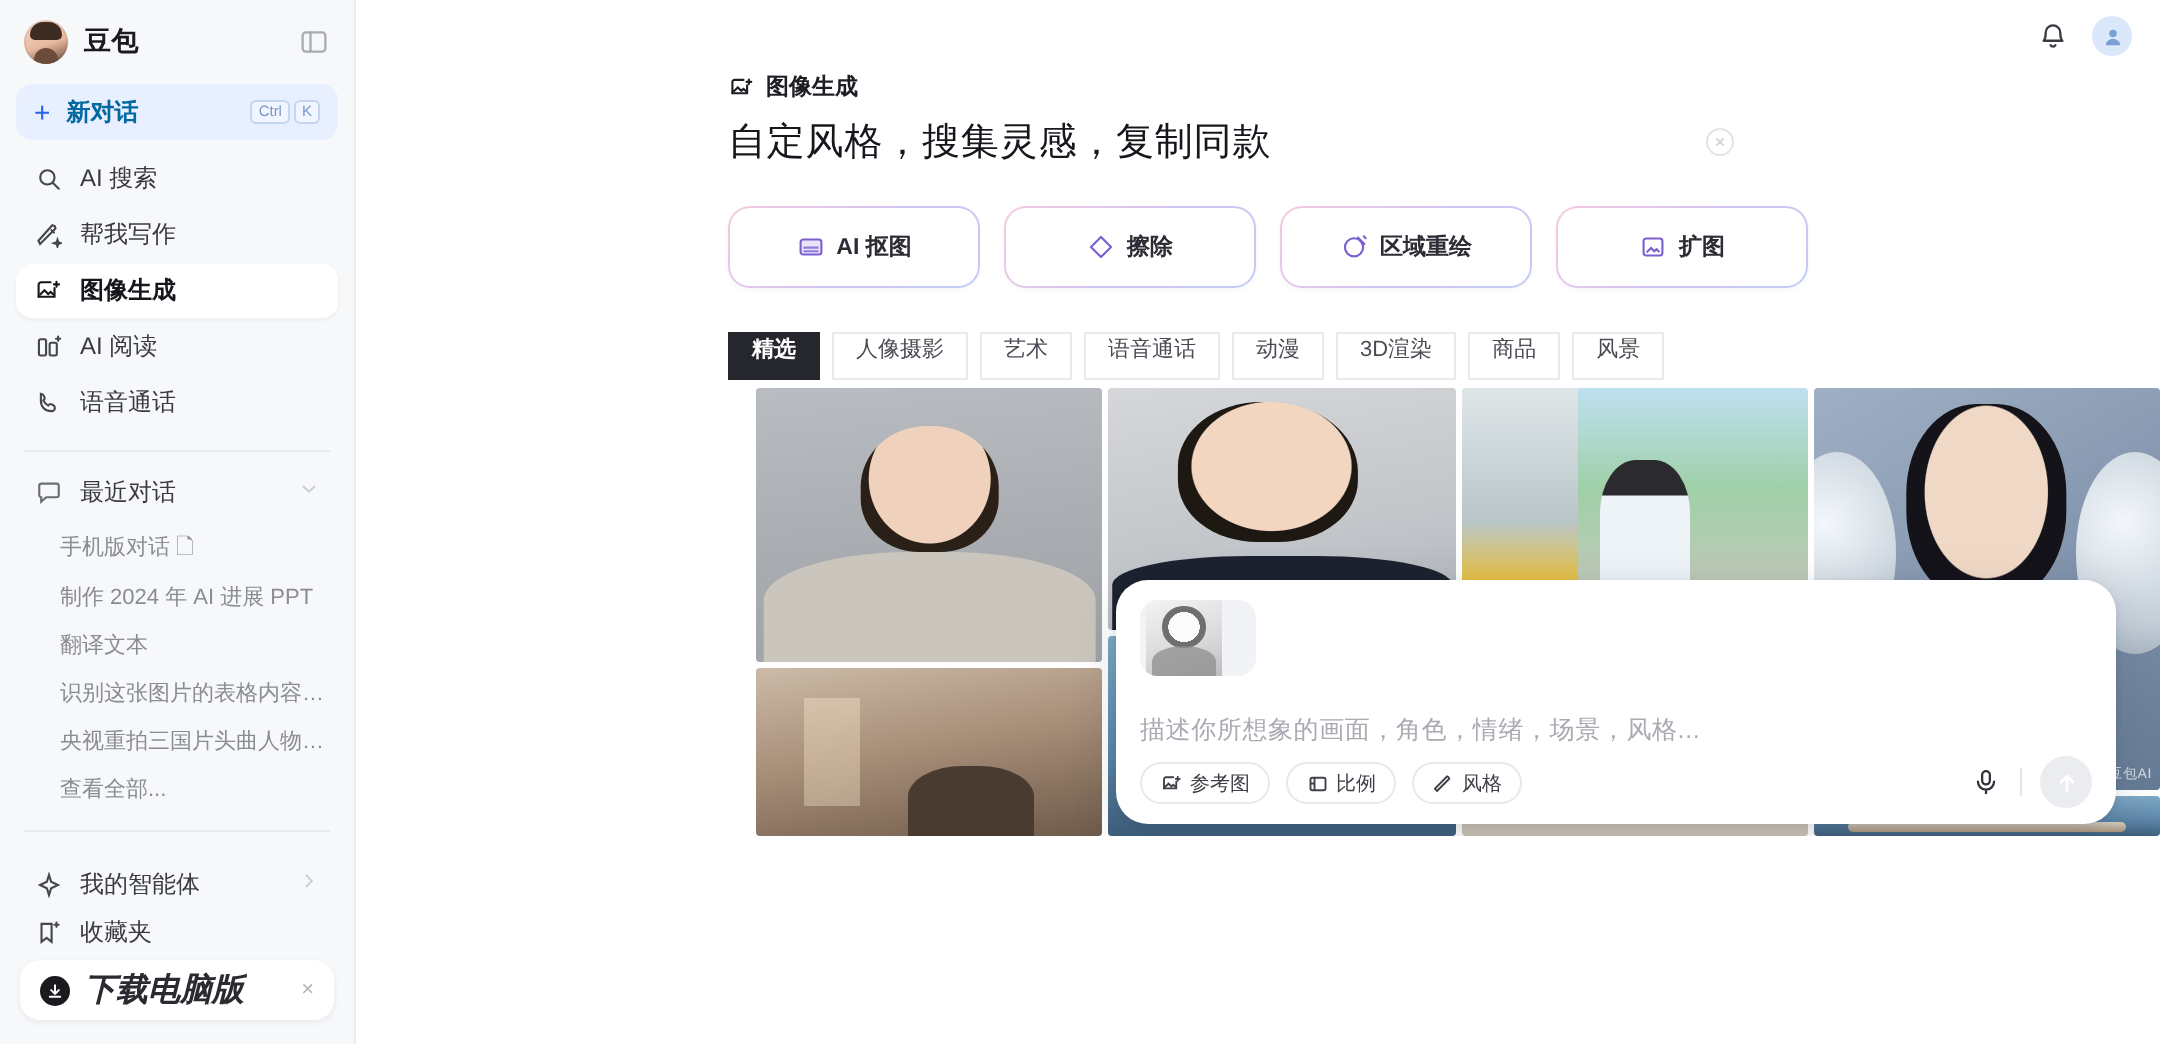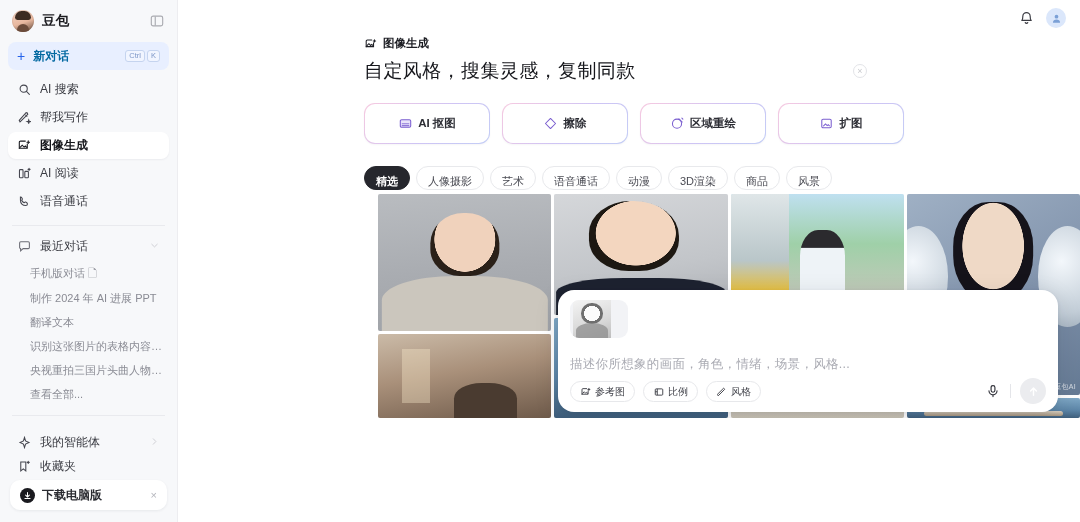--- a/index.html
+++ b/index.html
@@ -85,21 +85,21 @@
   .download-bar {
     margin: 0 10px 12px 10px; height: 30px; background:#ffffff;
     border-radius: 10px; display:flex; align-items:center; gap:7px;
     padding: 0 10px; box-shadow: 0 1px 3px rgba(16,24,40,.07);
     cursor:pointer;
   }
   .download-bar .dlico {
     width:15px;height:15px;border-radius:50%;background:#1a1a1f;color:#fff;
     display:flex;align-items:center;justify-content:center;font-size:9px;flex:0 0 15px;
   }
-  .download-bar .dltxt { font-size: 12px; color:#2a2b31; font-weight:600; }
+  .download-bar .dltxt { font-size: 16px; color:#2a2b31; font-weight:600;font-style:italic; }
   .download-bar .dlx { margin-left:auto; color:#b4b5bc; font-size:11px; }
 
   
   .main { flex: 1 1 auto; position: relative; background:#fff; overflow:hidden; }
 
   .topbar {
     position:absolute; top:0; right:0; height: 36px; display:flex;
     align-items:center; gap: 10px; padding-right: 14px; z-index: 30;
   }
   .bell { width:20px;height:20px;display:flex;align-items:center;justify-content:center;cursor:pointer;color:#3a3b42;}
@@ -130,22 +130,22 @@
     border: 1px solid transparent;
     background-image: linear-gradient(#fff,#fff), linear-gradient(135deg,#f7c9e0 0%,#cfc4f4 55%,#c3cdf6 100%);
     background-origin: border-box; background-clip: padding-box, border-box;
     box-shadow: 0 1px 2px rgba(16,24,40,.04);
   }
   .action-btn .aico { width:14px;height:14px;display:flex;align-items:center;justify-content:center;color:#7b5fd0;}
   .action-btn .atxt { font-size: 11.5px; font-weight:700; color:#2c2d34; }
 
   .tabs { display:flex; gap: 6px; margin-top: 22px; }
   .tab {
-    height: 24px; border-radius: 12px; border:1px solid #e8e9ec;
-    padding: 0 11px; display:flex; align-items:flex-end;
+    height: 24px; border-radius: 0; border:1px solid #e8e9ec;
+    padding: 0 11px; display:flex; align-items:flex-start;
     font-size: 11px; color:#4a4b53; background:#fff; cursor:pointer; white-space:nowrap;
   }
   .tab.active { background:#26272d; border-color:#26272d; color:#fff; font-weight:700; }
 
   
   .grid-wrap {
     position:absolute; left:200px; right:0; top:194px; bottom:0; overflow:hidden;
   }
   .grid { display:flex; gap: 3px; height: 100%; }
   .col { flex:1 1 0; display:flex; flex-direction:column; gap:3px; }

